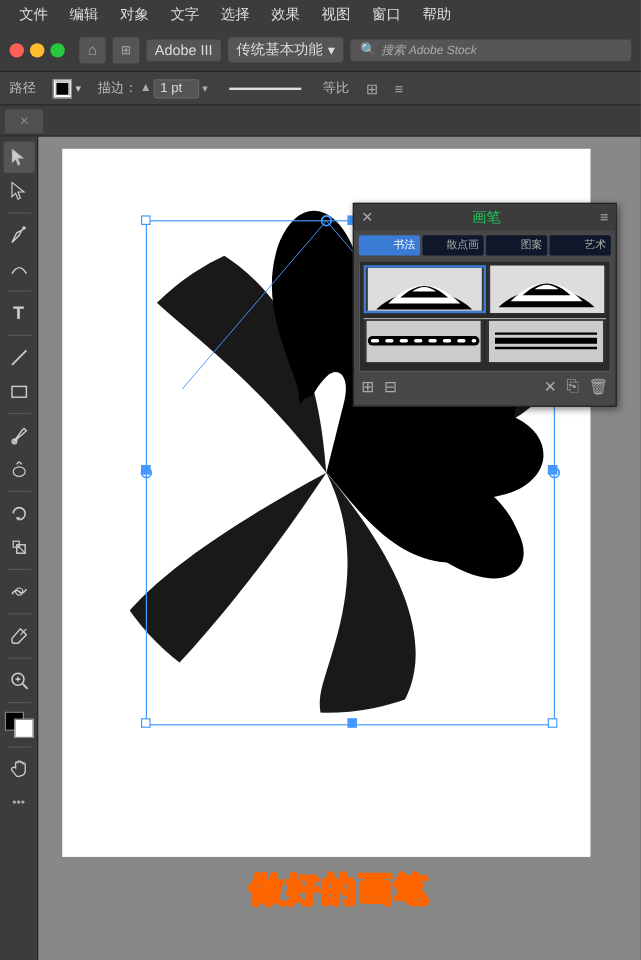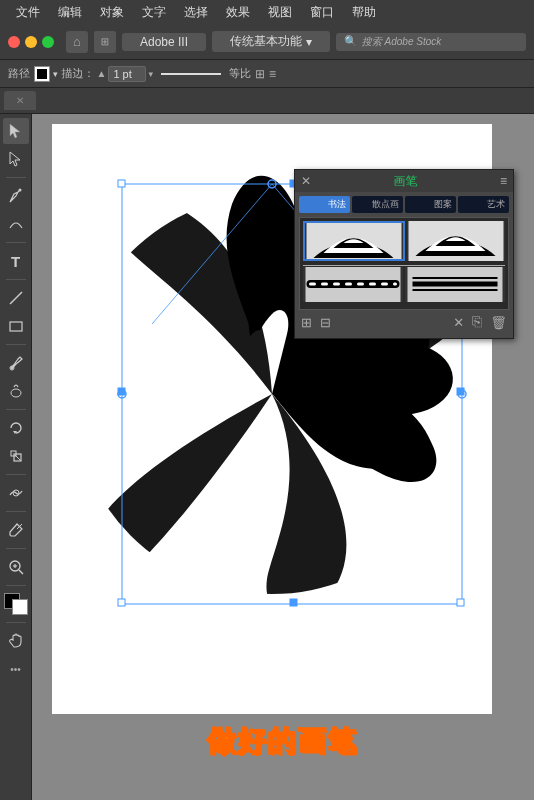--- a/index.html
+++ b/index.html
@@ -50,21 +50,21 @@
       background: #555;
       border-radius: 3px;
       display: flex; align-items: center; justify-content: center;
       color: #aaa; font-size: 13px;
     }
 
     .workspace-select {
       display: flex; align-items: center;
       background: #555;
       border-radius: 3px;
-      padding: 2px 18px;
+      padding: 2px 7px;
       font-size: 12px;
       color: #ddd;
       cursor: pointer;
       gap: 4px;
     }
 
     .search-bar {
       display: flex; align-items: center;
       background: #555;
       border-radius: 3px;
@@ -83,21 +83,21 @@
       color: #aaa; font-size: 10px;
     }
 
     
     #propbar {
       background: #404040;
       height: 28px;
       display: flex;
       align-items: center;
       padding: 0 8px;
-      gap: 4px;
+      gap: 14px;
       border-bottom: 1px solid #222;
     }
     .prop-label { color: #bbb; font-size: 11px; }
     .prop-input {
       background: #555;
       border: 1px solid #666;
       color: #ddd;
       border-radius: 2px;
       padding: 1px 4px;
       font-size: 11px;

